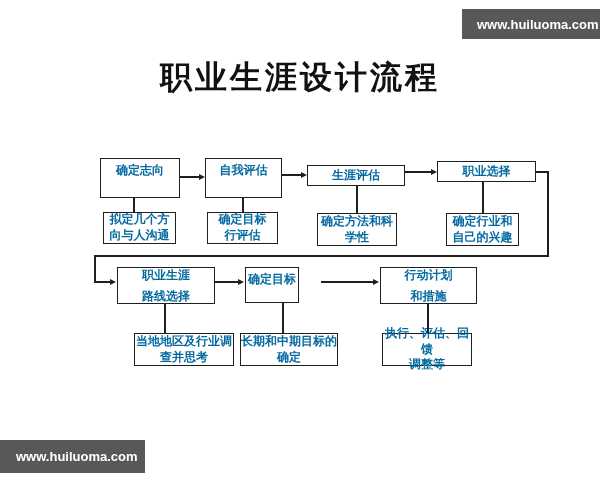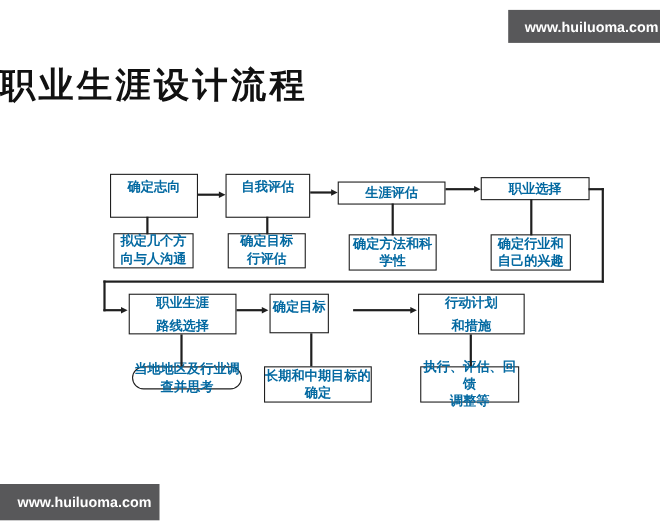--- a/index.html
+++ b/index.html
@@ -16,21 +16,21 @@
 
   .wm{
     position:absolute;background:var(--wm-bg);color:var(--wm-text);
     font-family:"Liberation Sans",sans-serif;font-weight:bold;font-size:13px;
     display:flex;align-items:center;
   }
   .wm-top{right:0;top:9px;width:138px;height:30px;padding-left:15px;}
   .wm-bottom{left:0;top:440px;width:145px;height:33px;padding-left:16px;}
 
   .title{
-    position:absolute;left:0;top:56px;width:100%;text-align:left;
+    position:absolute;left:0;top:56px;width:100%;text-align:center;
     font-family:"DejaVu Serif","Liberation Serif",serif;font-weight:bold;
     font-size:32px;letter-spacing:3px;color:#111;
   }
 
   .node{
     position:absolute;border:1.5px solid var(--box-border);background:#fff;
     display:flex;justify-content:center;align-items:center;text-align:center;
     font-weight:bold;font-size:12px;color:#0369a1;white-space:pre-line;line-height:1.3;
   }
   .top-text{align-items:flex-start;padding-top:4px;}
@@ -44,21 +44,21 @@
   
   .s1{left:103px;top:212px;width:73px;height:32px;text-align:center;}
   .s2{left:207px;top:212px;width:71px;height:32px;}
   .s3{left:317px;top:213px;width:80px;height:33px;}
   .s4{left:446px;top:213px;width:73px;height:33px;}
   
   .b5{left:117px;top:267px;width:98px;height:37px;}
   .b6{left:245px;top:267px;width:54px;height:36px;}
   .b7{left:380px;top:267px;width:97px;height:37px;}
   
-  .s5{left:120px;top:333px;width:100px;height:21px;border-radius:12px;}
+  .s5{left:134px;top:333px;width:100px;height:33px;}
   .s6{left:240px;top:333px;width:98px;height:33px;}
   .s7{left:382px;top:333px;width:90px;height:33px;}
 
   .line{position:absolute;background:var(--line);}
   .arrow{
     position:absolute;width:0;height:0;
     border-top:3.5px solid transparent;border-bottom:3.5px solid transparent;
     border-left:6px solid var(--line);
   }
 </style>

